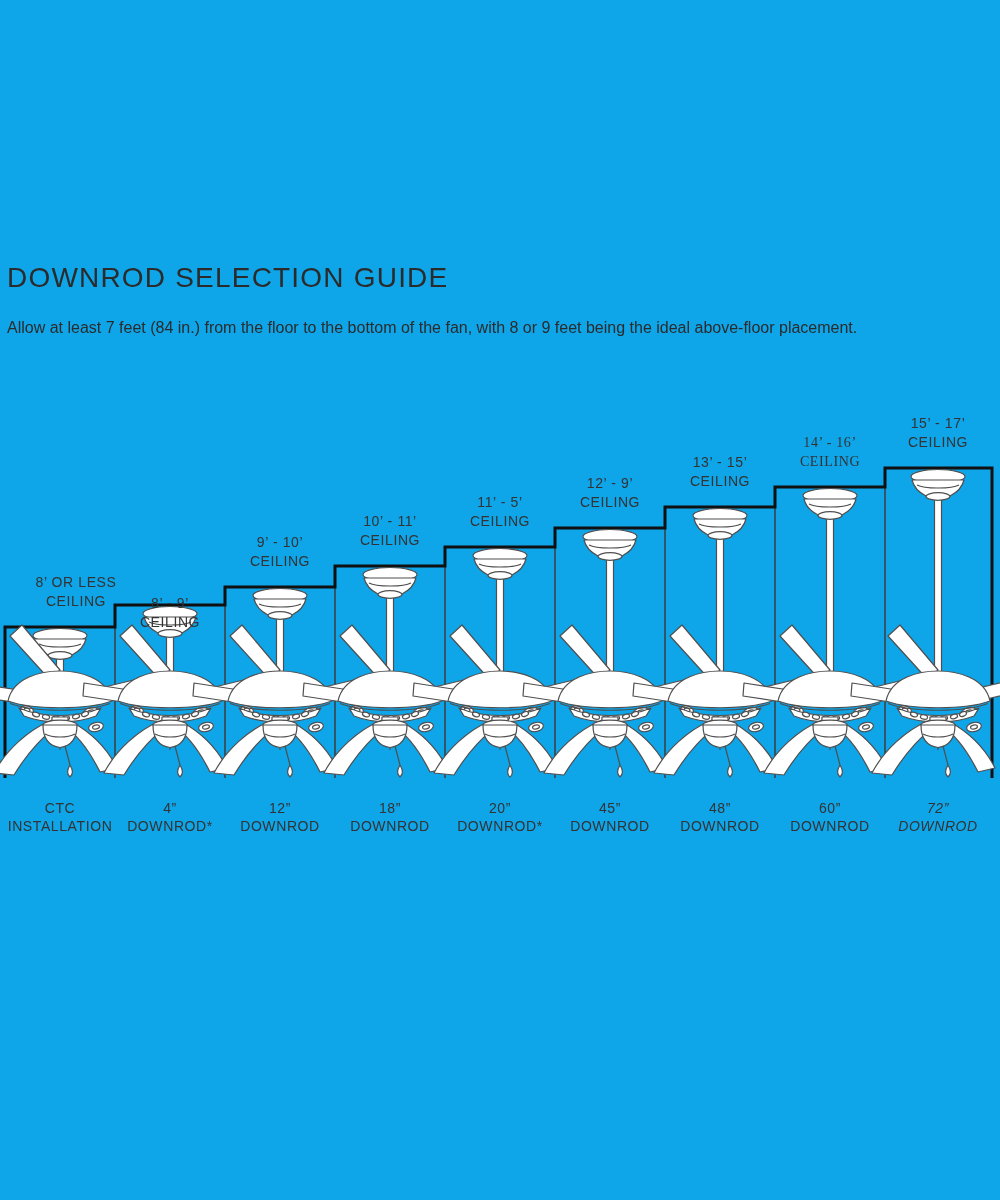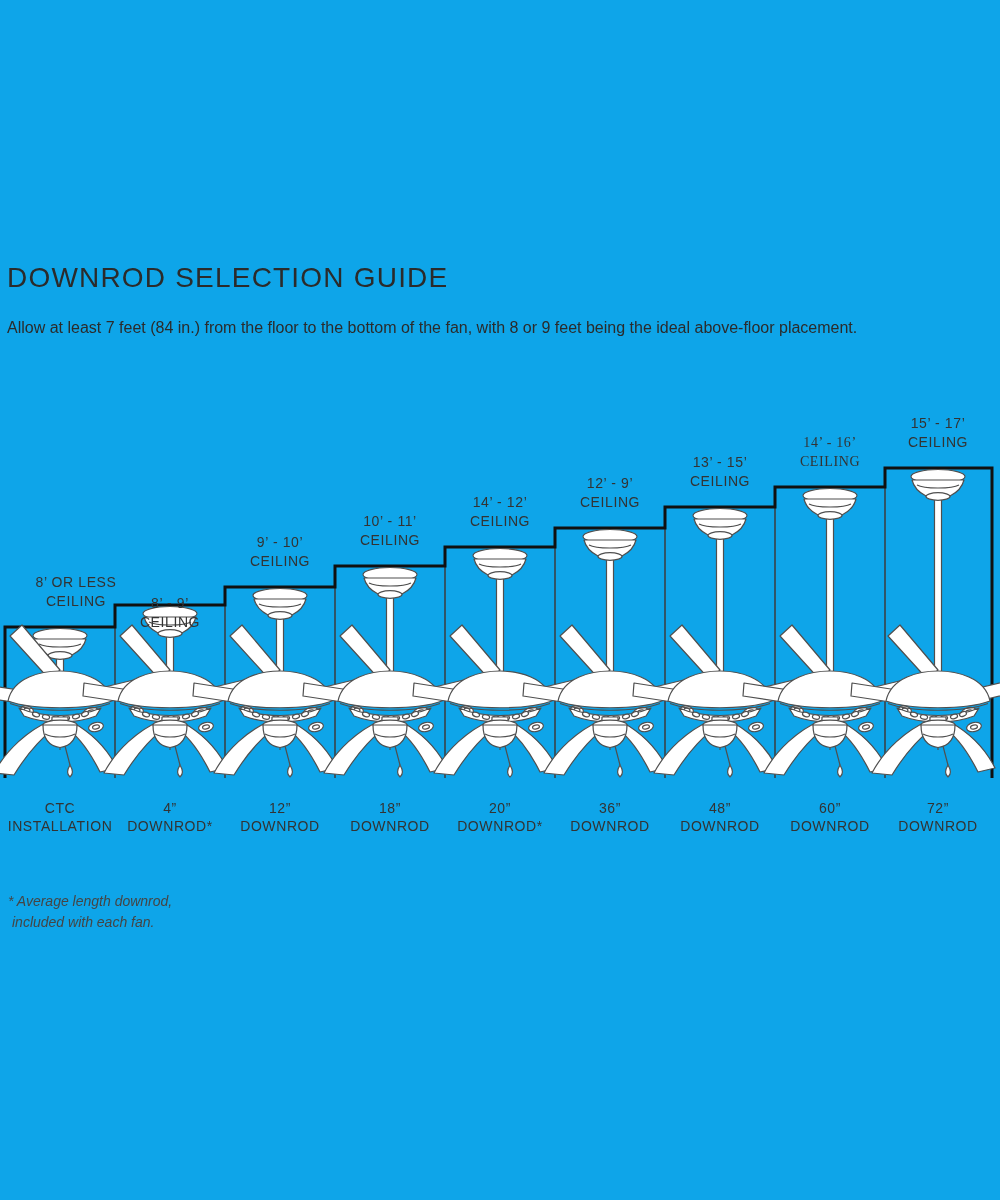--- a/index.html
+++ b/index.html
@@ -195,21 +195,21 @@
       </div>
     <div class="cell-label" style="left:220px; top:533px;">
         <div>9’ - 10’</div>
         <div>CEILING</div>
       </div>
     <div class="cell-label" style="left:330px; top:512px;">
         <div>10’ - 11’</div>
         <div>CEILING</div>
       </div>
     <div class="cell-label" style="left:440px; top:493px;">
-        <div>14’ - 12’</div>
+        <div>11’ - 5’</div>
         <div>CEILING</div>
       </div>
     <div class="cell-label" style="left:550px; top:474px;">
         <div>12’ - 9’</div>
         <div>CEILING</div>
       </div>
     <div class="cell-label" style="left:660px; top:453px;">
         <div>13’ - 15’</div>
         <div>CEILING</div>
       </div>
@@ -236,35 +236,31 @@
       </div>
     <div class="cell-label rod-label" style="left:330px;">
         <div>18”</div>
         <div>DOWNROD</div>
       </div>
     <div class="cell-label rod-label" style="left:440px;">
         <div>20”</div>
         <div>DOWNROD*</div>
       </div>
     <div class="cell-label rod-label" style="left:550px;">
-        <div>36”</div>
+        <div>45”</div>
         <div>DOWNROD</div>
       </div>
     <div class="cell-label rod-label" style="left:660px;">
         <div>48”</div>
         <div>DOWNROD</div>
       </div>
     <div class="cell-label rod-label" style="left:770px;">
         <div>60”</div>
         <div>DOWNROD</div>
       </div>
-    <div class="cell-label rod-label" style="left:878px;">
+    <div class="cell-label rod-label" style="left:878px;font-style:italic;">
         <div>72”</div>
         <div>DOWNROD</div>
       </div>
   </div>
 
-  <div class="footnote">
-    <div class="fn1">* Average length downrod,</div>
-    <div class="fn2">included with each fan.</div>
-  </div>
 
 </div>
 
 </body></html>

